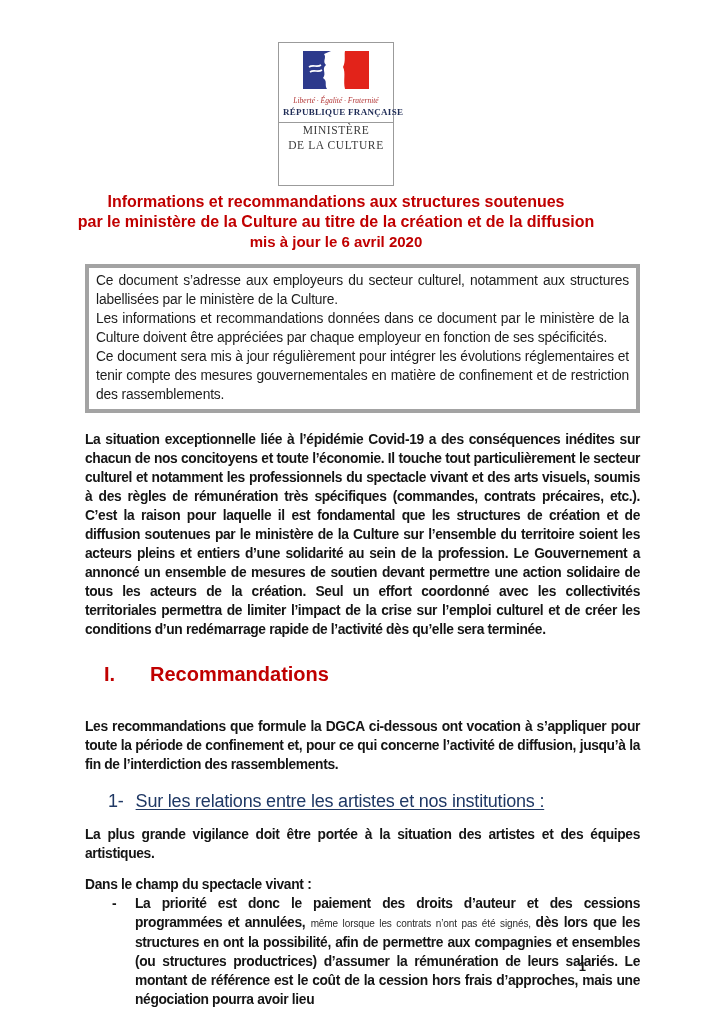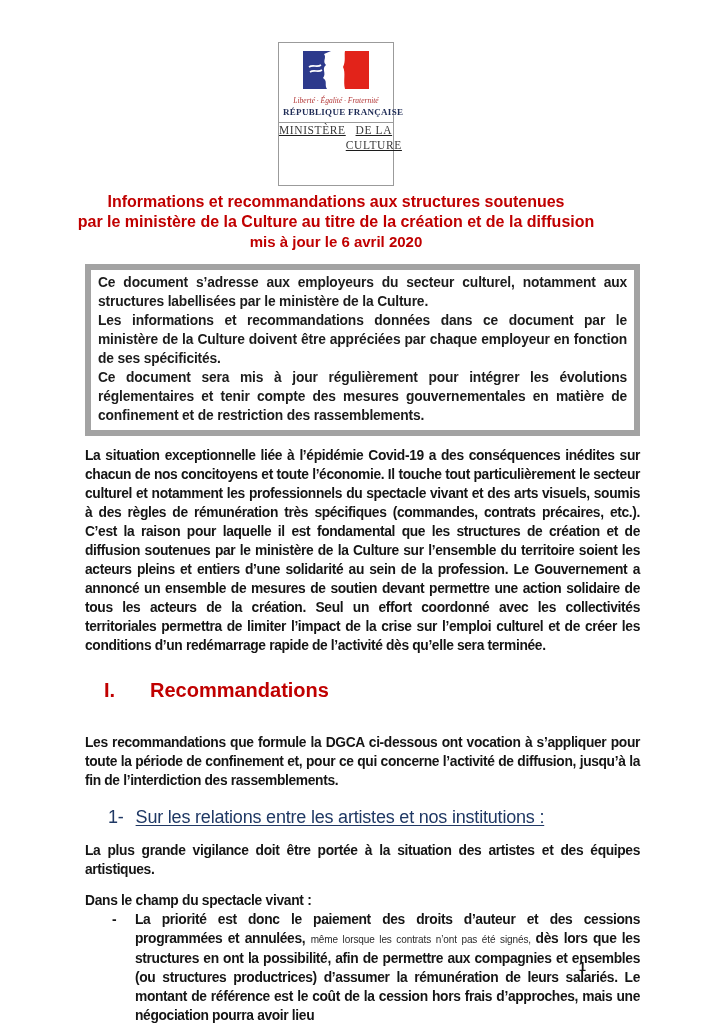--- a/index.html
+++ b/index.html
@@ -6,36 +6,36 @@
   .page{
     position:relative;width:672px;height:1024px;background:#ffffff;overflow:hidden;
     font-family:"Liberation Sans",sans-serif;color:#1c1c1c;
   }
   .content{width:555px;margin:0 auto 0 85px;}
 
   
   .logo-wrap{display:flex;justify-content:center;margin-top:42px;}
   .logo-box{width:114px;border:1px solid #9b9b9b;background:#fff;}
   .logo-top{border-bottom:1px solid #9b9b9b;padding:8px 4px 5px;text-align:center;}
-  .logo-bottom{height:62px;display:flex;flex-direction:row;justify-content:space-between;text-align:center;text-decoration:underline;}
+  .logo-bottom{height:62px;display:flex;flex-direction:column;justify-content:flex-start;text-align:center;}
   .motto{font-family:"Liberation Serif",serif;font-style:italic;font-size:7.5px;color:#b23434;margin-top:3px;white-space:nowrap;}
   .republic{font-family:"Liberation Serif",serif;font-weight:bold;font-size:9px;color:#1f2c56;letter-spacing:.3px;margin-top:2px;white-space:nowrap;}
   .ministry-line{font-family:"Liberation Serif",serif;font-size:11.5px;color:#3b3b3b;letter-spacing:.6px;line-height:15px;}
 
   
   .doc-title{margin-top:6px;text-align:center;color:#C00000;font-weight:bold;font-size:16px;line-height:20px;}
   .doc-title .sub{font-size:15px;}
 
   
   .t{font-size:13.8px;line-height:19px;letter-spacing:-.15px;text-align:justify;color:#1c1c1c;}
   .tb{font-weight:bold;letter-spacing:-.35px;color:#151515;}
 
-  .notice-box{margin-top:12px;border:6px solid #a3a3a3;padding:3px 7px 5px;font-weight:bold;}
+  .notice-box{margin-top:12px;border:4px solid #a3a3a3;padding:3px 7px 5px;}
 
-  .intro{margin-top:10px;}
+  .intro{margin-top:17px;}
 
   .sec-heading{margin-top:24px;color:#C00000;font-weight:bold;font-size:20px;line-height:22px;padding-left:19px;}
   .sec-heading .numeral{display:inline-block;width:46px;}
 
   .sec-para{margin-top:32px;}
 
   .sub-heading{margin-top:17px;padding-left:23px;font-weight:normal;font-size:18px;line-height:20px;color:#1F3864;letter-spacing:-.2px;}
   .sub-heading .num{margin-right:12px;text-decoration:none;}
   .sub-heading .label{text-decoration:underline;text-underline-offset:2px;}
 

